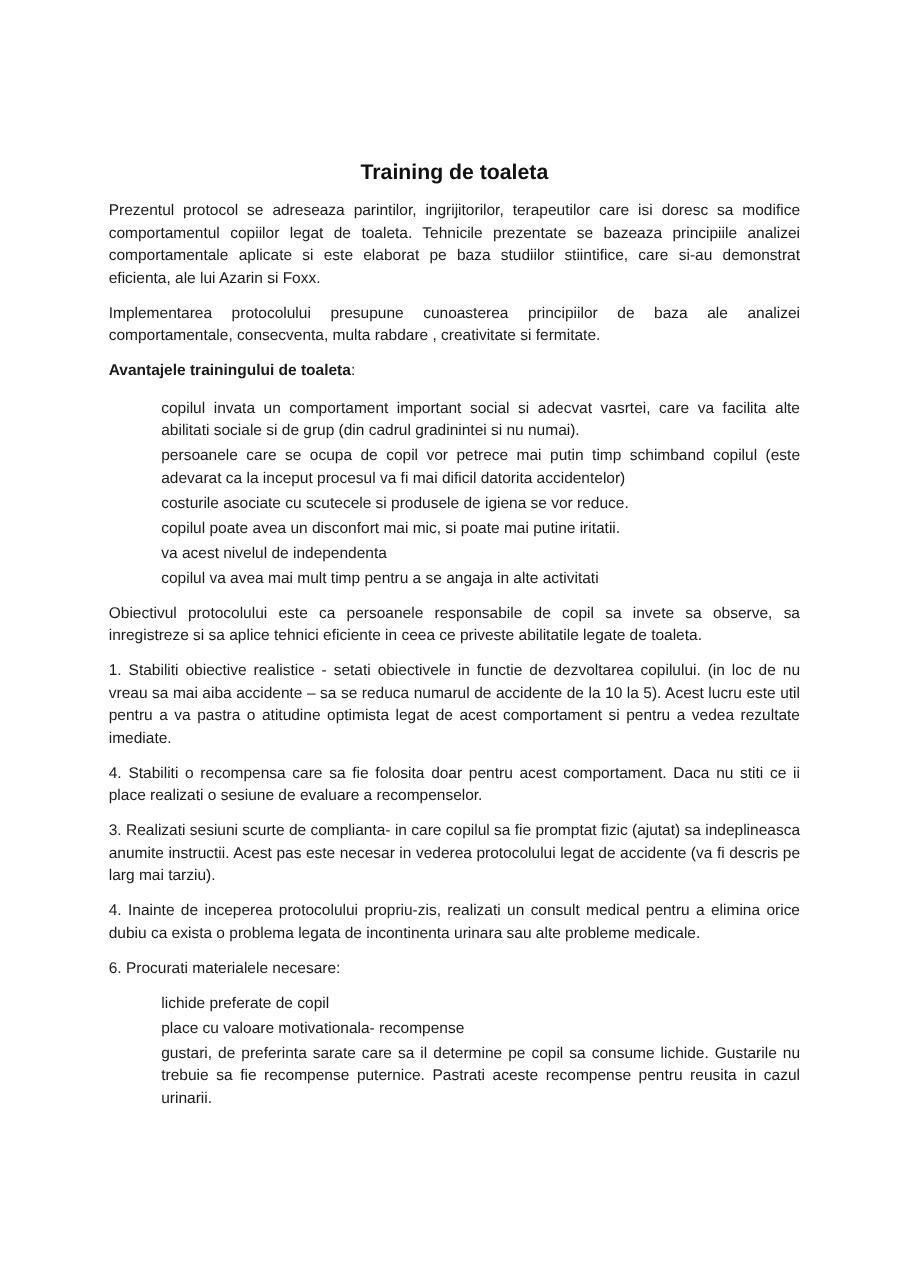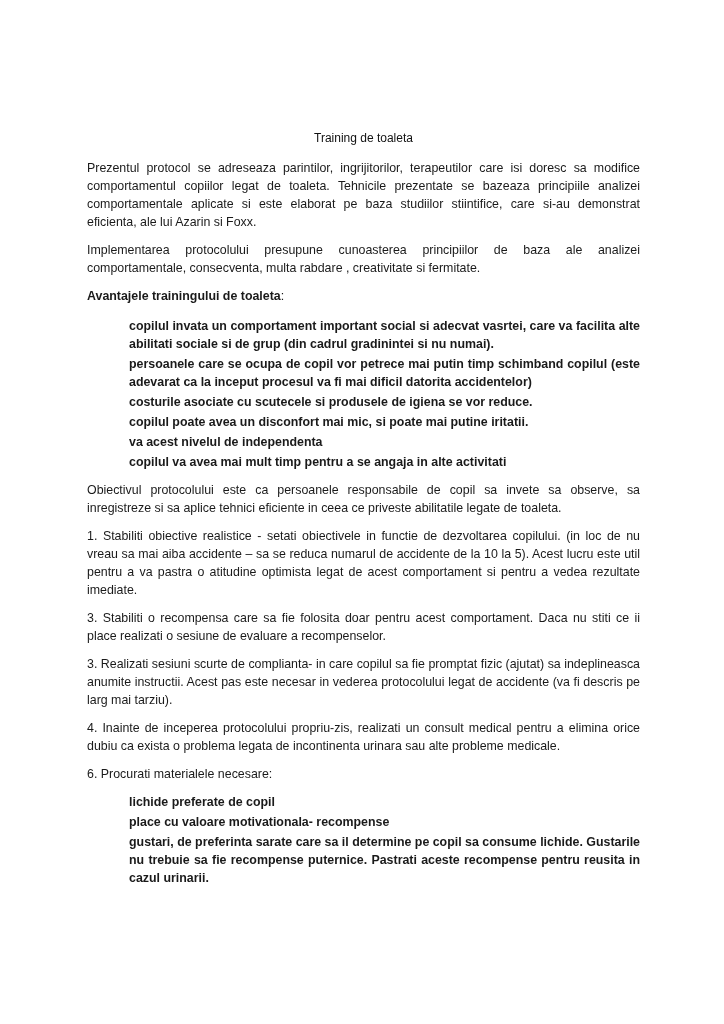--- a/index.html
+++ b/index.html
@@ -3,28 +3,28 @@
 <meta charset="utf-8">
 <style>
   html, body { margin: 0; padding: 0; background: #ffffff; }
   body { width: 724px; height: 1024px; position: relative; overflow: hidden; }
   .page {
     position: absolute; left: 87px; top: 128px; width: 553px;
     font-family: "Liberation Sans", sans-serif; font-size: 12.4px; line-height: 18px;
     color: #1a1a1a;
   }
   .title {
-    text-align: center; font-weight: normal; font-size: 12px; line-height: 20px;
+    text-align: center; font-weight: bold; font-size: 17px; line-height: 20px;
     margin: 0 0 11px 0; color: #111;
   }
   p { margin: 0 0 10px 0; text-align: justify; }
   p.last-left { text-align: justify; text-align-last: left; }
   .heading { font-weight: bold; margin: 0 0 12px 0; }
   .heading .colon { font-weight: normal; }
-  ul.plain { list-style: none; margin: 0 0 10px 0; padding: 0 0 0 42px; font-weight: bold; }
+  ul.plain { list-style: none; margin: 0 0 10px 0; padding: 0 0 0 42px; }
   ul.plain li { margin: 0 0 2px 0; text-align: justify; }
 </style>
 </head>
 <body>
 
 <div class="page">
   <div class="title">Training de toaleta</div>
 
   <p class="last-left">Prezentul protocol se adreseaza parintilor, ingrijitorilor, terapeutilor care isi doresc sa modifice comportamentul copiilor legat de toaleta. Tehnicile prezentate se bazeaza principiile analizei comportamentale aplicate si este elaborat pe baza studiilor stiintifice, care si-au demonstrat eficienta, ale lui Azarin si Foxx.</p>
   <p class="last-left">Implementarea protocolului presupune cunoasterea principiilor de baza ale analizei comportamentale, consecventa,  multa rabdare , creativitate si fermitate.</p>
@@ -36,21 +36,21 @@
     <li style="text-align-last:left">persoanele care se ocupa de copil vor petrece mai putin timp schimband copilul (este adevarat ca la inceput procesul va fi mai dificil datorita accidentelor)</li>
     <li>costurile  asociate cu scutecele si produsele de igiena se vor reduce.</li>
     <li>copilul poate avea un disconfort mai mic, si poate mai putine iritatii.</li>
     <li>va acest nivelul de independenta</li>
     <li>copilul va avea mai mult timp pentru a se angaja in alte activitati</li>
   </ul>
 
   <p class="last-left">Obiectivul protocolului este ca persoanele responsabile de copil sa invete sa observe, sa inregistreze si sa aplice tehnici eficiente in ceea ce priveste abilitatile legate de toaleta.</p>
 
   <p class="last-left">1. Stabiliti obiective realistice -  setati obiectivele in functie de dezvoltarea copilului. (in loc de nu vreau sa mai aiba accidente – sa se reduca numarul de accidente de la  10 la 5). Acest lucru este util pentru a va pastra o atitudine optimista legat de acest comportament si pentru a vedea rezultate imediate.</p>
-  <p class="last-left">3. Stabiliti o recompensa care sa fie folosita doar pentru acest comportament. Daca nu stiti ce ii place realizati o sesiune de evaluare a recompenselor.</p>
+  <p class="last-left">4. Stabiliti o recompensa care sa fie folosita doar pentru acest comportament. Daca nu stiti ce ii place realizati o sesiune de evaluare a recompenselor.</p>
   <p class="last-left">3. Realizati sesiuni scurte de complianta- in care copilul sa fie promptat fizic (ajutat) sa indeplineasca anumite instructii. Acest pas este necesar in vederea protocolului legat de accidente (va fi descris pe larg mai tarziu).</p>
   <p class="last-left">4. Inainte de inceperea protocolului propriu-zis, realizati un consult medical pentru a elimina orice dubiu ca exista o problema legata de incontinenta urinara sau alte probleme medicale.</p>
   <p class="last-left">6. Procurati materialele necesare:</p>
 
   <ul class="plain">
     <li>lichide preferate de copil</li>
     <li>place cu valoare motivationala- recompense</li>
     <li style="text-align-last:left">gustari, de preferinta sarate care sa il determine pe copil sa consume lichide. Gustarile nu trebuie sa fie recompense puternice. Pastrati aceste recompense pentru reusita in cazul urinarii.</li>
   </ul>
 </div>

